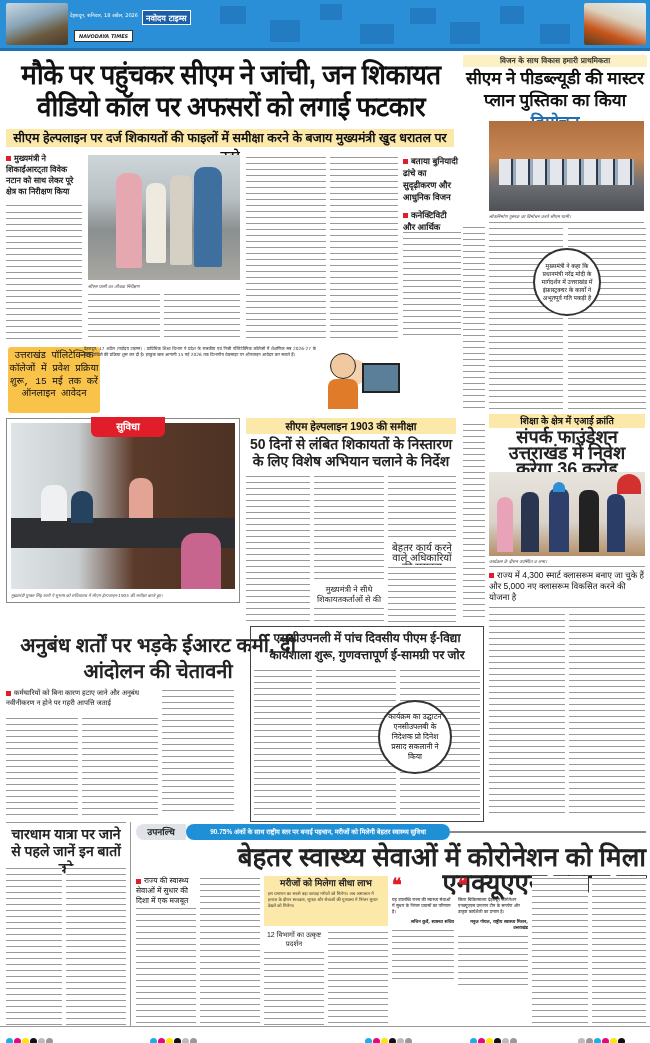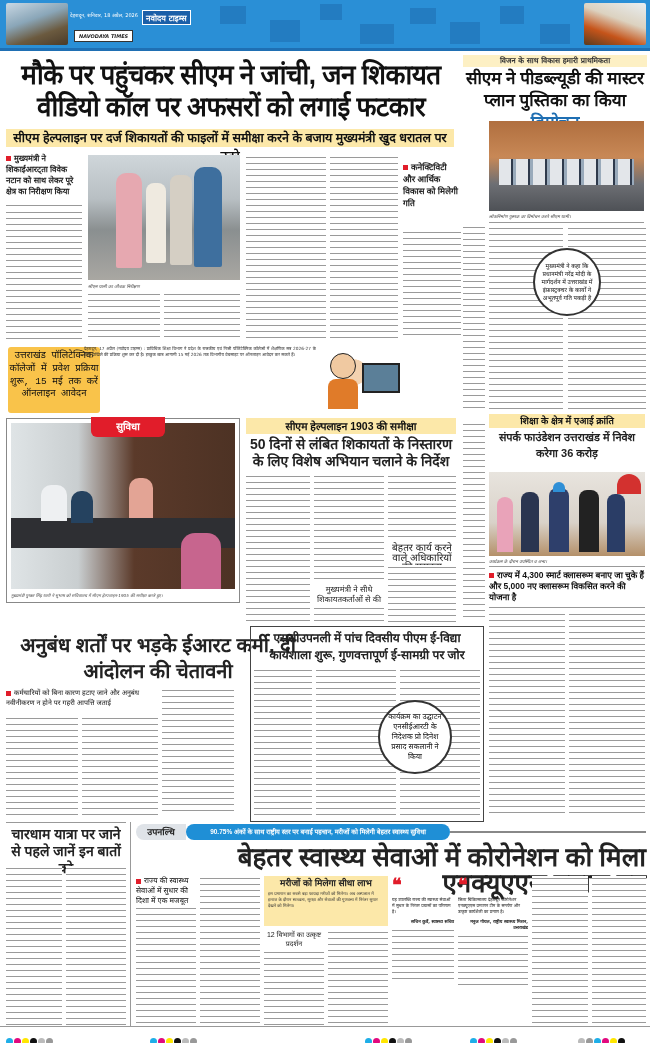--- a/index.html
+++ b/index.html
@@ -74,20 +74,21 @@
   <div class="abs" style="left:106px;top:12px;width:28px;height:100px;background:#3e6f9e;border-radius:10px 10px 2px 2px"></div>
 </div>
 <div class="abs caption" style="left:88px;top:283px;width:152px">सीएम धामी का औचक निरीक्षण</div>
 <div class="abs col-txt lines" style="left:88px;top:292px;width:72px;height:48px"></div>
 <div class="abs col-txt lines" style="left:164px;top:292px;width:76px;height:48px"></div>
 
 <div class="abs col-txt lines" style="left:246px;top:155px;width:80px;height:185px"></div>
 <div class="abs col-txt lines" style="left:330px;top:155px;width:68px;height:185px"></div>
 
 <div class="abs bhead" style="left:403px;top:155px;width:58px;font-size:8.5px;line-height:12px">
+  <div><span class="bullet"></span><span>बताया बुनियादी ढांचे का सुदृढ़ीकरण और आधुनिक विजन</span></div>
   <div style="margin-top:6px"><span class="bullet"></span><span>कनेक्टिविटी और आर्थिक विकास को मिलेगी गति</span></div>
 </div>
 <div class="abs col-txt lines" style="left:403px;top:230px;width:58px;height:110px"></div>
 
 <div class="abs orange-box">उत्तराखंड पॉलिटेक्निक कॉलेजों में प्रवेश प्रक्रिया शुरू, 15 मई तक करें ऑनलाइन आवेदन</div>
 <div class="abs col-txt" style="left:84px;top:346px;width:232px;height:68px;font-size:4.3px;line-height:6.2px;color:#333">देहरादून, 17 अप्रैल (नवोदय टाइम्स) : प्राविधिक शिक्षा विभाग ने प्रदेश के राजकीय एवं निजी पॉलिटेक्निक कॉलेजों में शैक्षणिक सत्र 2026-27 के लिए दाखिले की प्रक्रिया शुरू कर दी है। इच्छुक छात्र आगामी 15 मई 2026 तक विभागीय वेबसाइट पर ऑनलाइन आवेदन कर सकते हैं।</div>
 <div class="abs" style="left:322px;top:345px;width:80px;height:68px;background:radial-gradient(circle at 40% 40%,#f3d2b0 0 20%,#fff 21%)">
   <div class="abs" style="left:40px;top:18px;width:38px;height:30px;background:#5b7f98;border:2px solid #222"></div>
   <div class="abs" style="left:8px;top:8px;width:26px;height:26px;border-radius:50%;background:#f0c9a1;border:1px solid #222"></div>
   <div class="abs" style="left:6px;top:34px;width:30px;height:30px;background:#e07b29;border-radius:8px 8px 0 0"></div>
@@ -123,52 +124,52 @@
 <div class="abs bhead" style="left:246px;top:436px;width:210px;text-align:center;font-size:14px;line-height:17px">50 दिनों से लंबित शिकायतों के निस्तारण के लिए विशेष अभियान चलाने के निर्देश</div>
 <div class="abs col-txt lines" style="left:246px;top:474px;width:64px;height:150px"></div>
 <div class="abs col-txt lines" style="left:314px;top:474px;width:70px;height:110px"></div>
 <div class="abs bhead" style="left:314px;top:585px;width:70px;text-align:center;font-size:8px;line-height:10px;font-weight:normal">मुख्यमंत्री ने सीधे शिकायतकर्ताओं से की बात</div>
 <div class="abs col-txt lines" style="left:314px;top:606px;width:70px;height:18px"></div>
 <div class="abs col-txt lines" style="left:388px;top:474px;width:68px;height:68px"></div>
 <div class="abs bhead" style="left:388px;top:543px;width:68px;text-align:center;font-size:10px;line-height:9.5px;font-weight:normal">बेहतर कार्य करने वाले अधिकारियों की सराहना</div>
 <div class="abs col-txt lines" style="left:388px;top:565px;width:68px;height:59px"></div>
 
 <div class="abs yellow-band" style="left:489px;top:414px;width:156px;height:14px;font-size:9.5px;line-height:14px">शिक्षा के क्षेत्र में एआई क्रांति</div>
-<div class="abs bhead" style="left:489px;top:429px;width:156px;text-align:center;font-size:11px;line-height:16px">संपर्क फाउंडेशन उत्तराखंड में निवेश करेगा 36 करोड़</div>
+<div class="abs bhead" style="left:489px;top:429px;width:156px;text-align:center;font-size:18px;line-height:16px">संपर्क फाउंडेशन उत्तराखंड में निवेश करेगा 36 करोड़</div>
 <div class="abs photo" style="left:489px;top:472px;width:156px;height:84px;background:linear-gradient(180deg,#e8e4de 0%,#d9d2c9 60%,#b49069 100%)">
   <div class="abs" style="left:8px;top:25px;width:16px;height:55px;background:#e9a3b9;border-radius:8px 8px 0 0"></div>
   <div class="abs" style="left:32px;top:20px;width:18px;height:60px;background:#2a3550;border-radius:8px 8px 0 0"></div>
   <div class="abs" style="left:60px;top:16px;width:20px;height:64px;background:#2e3f6b;border-radius:8px 8px 0 0"></div>
   <div class="abs" style="left:64px;top:10px;width:12px;height:10px;background:#2f8fd6;border-radius:6px 6px 0 0"></div>
   <div class="abs" style="left:90px;top:18px;width:20px;height:62px;background:#222;border-radius:8px 8px 0 0"></div>
   <div class="abs" style="left:118px;top:22px;width:18px;height:58px;background:#2a3d66;border-radius:8px 8px 0 0"></div>
   <div class="abs" style="left:128px;top:2px;width:24px;height:20px;background:#d3312f;border-radius:12px 12px 0 0"></div>
 </div>
 <div class="abs caption" style="left:489px;top:558px;width:156px">कार्यक्रम के दौरान उपस्थित व अन्य।</div>
 <div class="abs" style="left:489px;top:566px;width:156px;height:1px;background:#999"></div>
-<div class="abs bhead" style="left:489px;top:570px;width:156px;font-size:8.5px;line-height:11px;font-weight:bold;color:#111">
+<div class="abs bhead" style="left:489px;top:570px;width:156px;font-size:8.5px;line-height:11px;font-weight:normal;color:#111">
   <span class="bullet"></span><span>राज्य में 4,300 स्मार्ट क्लासरूम बनाए जा चुके हैं और 5,000 नए क्लासरूम विकसित करने की योजना है</span>
 </div>
 <div class="abs" style="left:489px;top:607px;width:156px;height:1px;background:#999"></div>
 <div class="abs col-txt lines" style="left:463px;top:422px;width:22px;height:200px"></div>
 
 <div class="abs bhead" style="left:6px;top:632px;width:304px;text-align:center;font-size:20px;line-height:26px">अनुबंध शर्तों पर भड़के ईआरट कर्मी, दी आंदोलन की चेतावनी</div>
 <div class="abs bhead" style="left:6px;top:688px;width:150px;font-size:7px;line-height:10px;font-weight:normal;color:#111">
   <span class="bullet"></span><span>कर्मचारियों को बिना कारण हटाए जाने और अनुबंध नवीनीकरण न होने पर गहरी आपत्ति जताई</span>
 </div>
 <div class="abs col-txt lines" style="left:6px;top:716px;width:72px;height:100px"></div>
 <div class="abs col-txt lines" style="left:82px;top:716px;width:76px;height:100px"></div>
 <div class="abs col-txt lines" style="left:162px;top:688px;width:72px;height:128px"></div>
 
 <div class="abs" style="left:250px;top:626px;width:234px;height:196px;border:1px solid #444"></div>
 <div class="abs bhead" style="left:254px;top:630px;width:226px;text-align:center;font-size:12px;line-height:17px">एससीउपनली में पांच दिवसीय पीएम ई-विद्या कार्यशाला शुरू, गुणवत्तापूर्ण ई-सामग्री पर जोर</div>
 <div class="abs col-txt lines" style="left:254px;top:668px;width:58px;height:150px"></div>
 <div class="abs col-txt lines" style="left:316px;top:668px;width:80px;height:150px"></div>
 <div class="abs col-txt lines" style="left:400px;top:668px;width:80px;height:150px"></div>
-<div class="abs quote-circle" style="left:378px;top:700px;width:74px;height:74px;font-size:7.5px;line-height:10px;padding:6px">कार्यक्रम का उद्घाटन एनसीईआरटी के निदेशक प्रो दिनेश प्रसाद सकलानी ने किया</div>
+<div class="abs quote-circle" style="left:378px;top:700px;width:74px;height:74px;font-size:7.5px;line-height:10px;padding:6px">कार्यक्रम का उद्घाटन एनसीउपलबी के निदेशक प्रो दिनेश प्रसाद सकलानी ने किया</div>
 
 <div class="abs col-txt lines" style="left:489px;top:612px;width:76px;height:205px"></div>
 <div class="abs col-txt lines" style="left:569px;top:612px;width:76px;height:205px"></div>
 
 <div class="abs" style="left:6px;top:822px;width:120px;height:1px;background:#999"></div>
 <div class="abs bhead" style="left:6px;top:826px;width:120px;text-align:center;font-size:14px;line-height:17px">चारधाम यात्रा पर जाने से पहले जानें इन बातों को</div>
 <div class="abs col-txt lines" style="left:6px;top:866px;width:56px;height:160px"></div>
 <div class="abs col-txt lines" style="left:66px;top:866px;width:60px;height:160px"></div>
 <div class="abs divider-v" style="left:130px;top:822px;width:1px;height:205px"></div>
 

